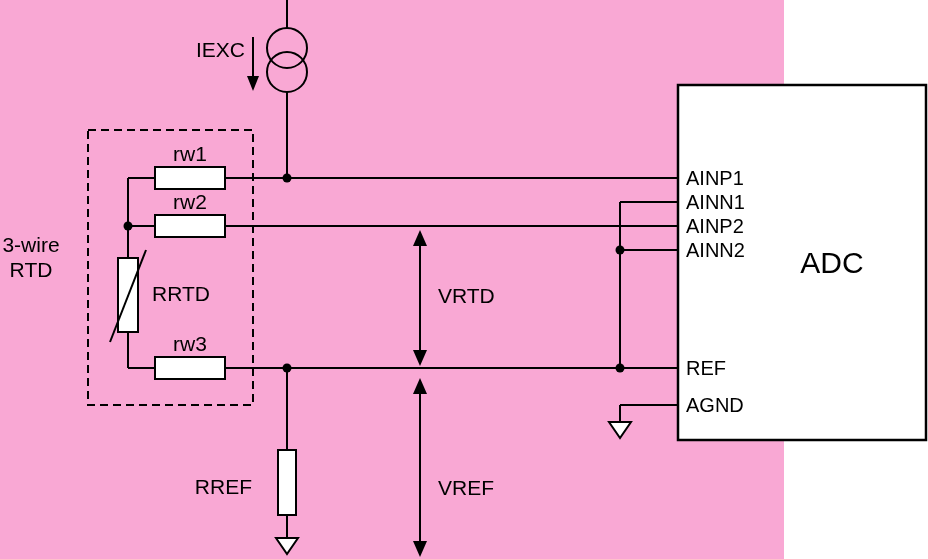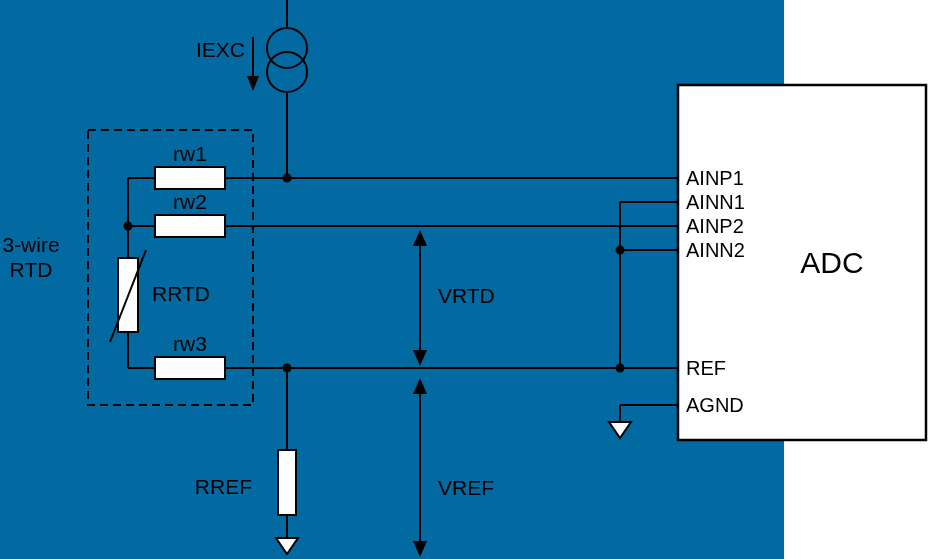--- a/index.html
+++ b/index.html
@@ -4,21 +4,21 @@
 <style>
   html, body {
     margin: 0;
     padding: 0;
     background: #ffffff;
   }
   .stage {
     position: relative;
     width: 784px;
     height: 559px;
-    background: #0369a1;
+    background: #f9a8d4;
     font-family: "Liberation Sans", "DejaVu Sans", sans-serif;
   }
   svg { display: block; }
   svg text {
     font-family: "Liberation Sans", "DejaVu Sans", sans-serif;
     fill: #000000;
   }
   .lbl { font-size: 21px; }
   .pin { font-size: 20px; }
   .adc-lbl { font-size: 30px; }

